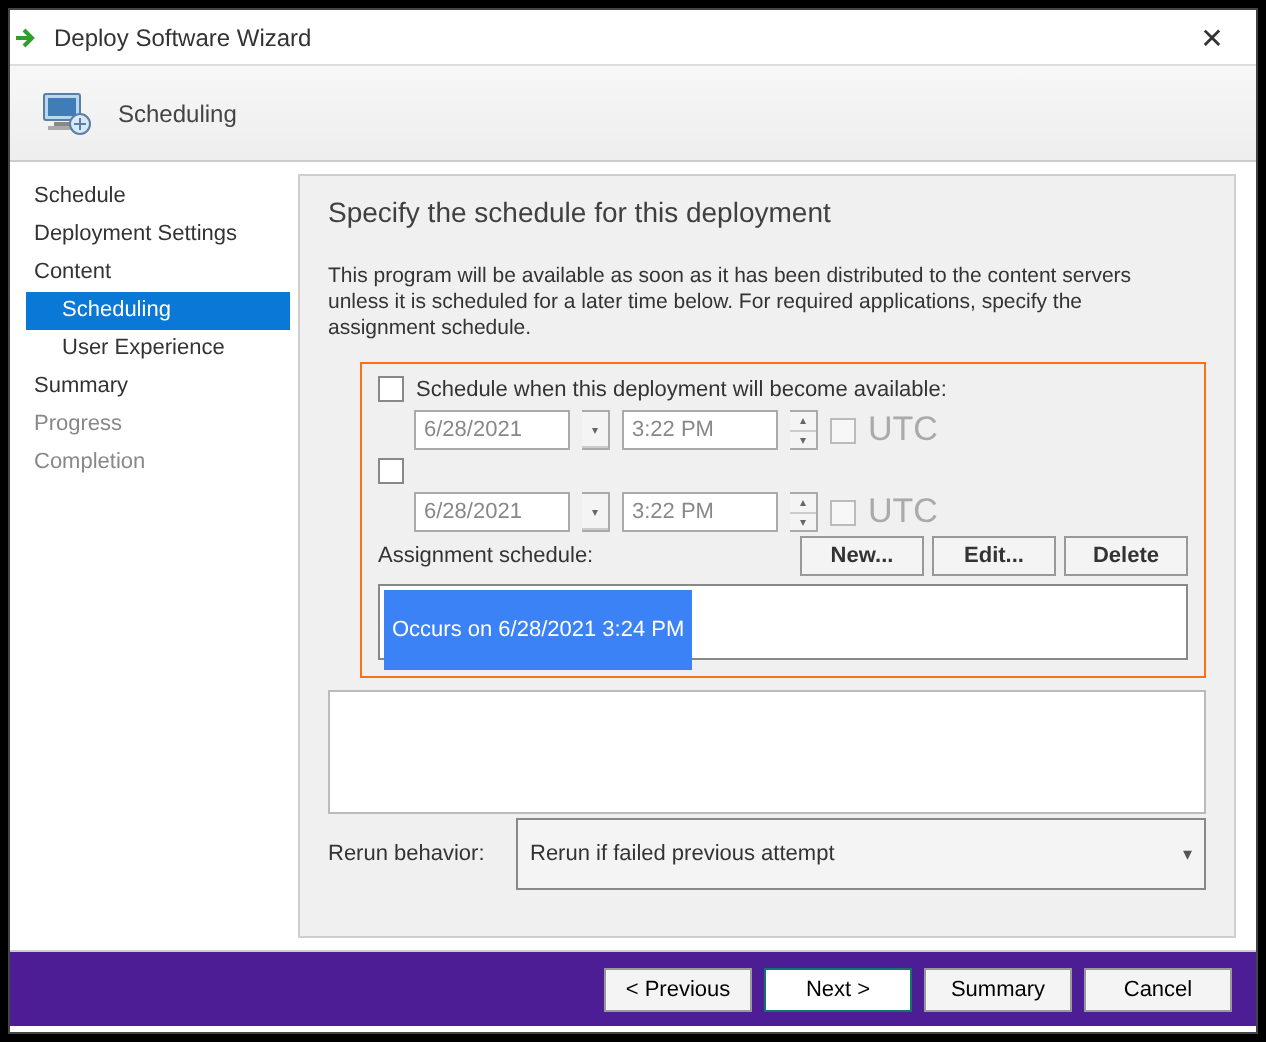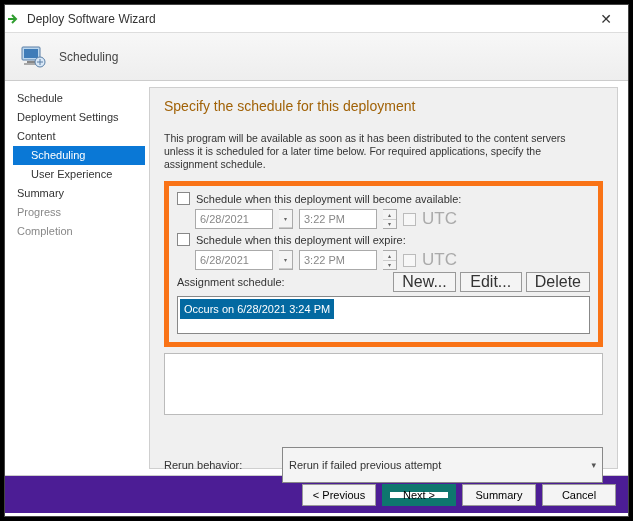--- a/index.html
+++ b/index.html
@@ -75,34 +75,35 @@
   .navitem.dim { color: #888; }
   .content {
     flex: 1;
     margin: 6px 10px 6px 4px;
     border: 1px solid #cfcfcf;
     background: #f0f0f0;
     position: relative;
     padding: 10px 14px;
   }
   .page-title {
-    color: #a16207;
+    color: #404040;
     font-size: 14px;
     margin-bottom: 18px;
   }
   .intro {
     font-size: 10.5px;
     color: #333;
     line-height: 13px;
     margin-bottom: 10px;
     padding-right: 8px;
   }
   .greenbox {
-    border: 5px solid #f97316;
+    border: 1px solid #f97316;
     padding: 6px 8px 8px 8px;
+    margin-left: 16px;
   }
   .row {
     display: flex;
     align-items: center;
     gap: 6px;
     margin-bottom: 4px;
   }
   .cb {
     width: 13px; height: 13px;
     border: 1px solid #888;
@@ -135,48 +136,49 @@
   .asslabel { font-size: 11px; color: #333; margin-top: 6px; }
   .schedbtns {
     display: flex; gap: 4px; justify-content: flex-end;
     margin-top: -16px;
   }
   .btn {
     height: 20px;
     min-width: 62px;
     border: 1px solid #999;
     background: #f4f4f4;
-    font-size: 16px;
+    font-size: 11px;
     color: #333;
     display: inline-flex; align-items: center; justify-content: center;
     padding: 0 8px;
+    font-weight: bold;
   }
   .listbox {
     margin-top: 4px;
     border: 1px solid #888;
     background: #fff;
     height: 38px;
     padding: 2px;
   }
   .listitem {
-    background: #0369a1;
+    background: #3b82f6;
     color: #fff;
     font-size: 11px;
-    padding: 4px 4px;
+    padding: 14px 4px;
     display: inline-block;
   }
   .extra-listbox {
     margin-top: 6px;
     border: 1px solid #bbb;
     background: #fff;
     height: 62px;
   }
   .rerunrow {
-    display: flex; align-items: center; gap: 28px;
-    margin-top: 32px;
+    display: flex; align-items: center; gap: 4px;
+    margin-top: 2px;
   }
   .dropdown {
     flex: 1;
     height: 36px;
     border: 1px solid #888;
     background: #f4f4f4;
     display: flex; align-items: center; justify-content: space-between;
     padding: 0 6px;
     font-size: 11px;
     color: #333;
@@ -193,21 +195,21 @@
     gap: 6px;
   }
   .fbtn {
     height: 22px;
     min-width: 74px;
     border: 1px solid #999;
     background: #f4f4f4;
     font-size: 11px;
     display: inline-flex; align-items: center; justify-content: center;
   }
-  .fbtn.primary { border: 8px solid #0f766e; background: #fff; }
+  .fbtn.primary { border: 1px solid #0f766e; background: #fff; }
 </style>
 </head>
 <body>
 
 <div class="window">
 
   <div class="titlebar">
     <span class="arrow-icon">
       <svg width="14" height="14">
           <path d="M1 7 L8 7 M5 3 L9 7 L5 11" stroke="#2f9e2f" stroke-width="2" fill="none"></path>
@@ -261,21 +263,20 @@
           <span class="spinner">
               <div>▴</div>
               <div>▾</div>
             </span>
           <span class="cb" style="opacity:.5"></span>
           <span class="dimlbl">UTC</span>
         </div>
 
         <div class="row" style="margin-top:4px;">
           <span class="cb"></span>
-          <span class="lbl">Schedule when this deployment will expire:</span>
         </div>
         <div class="row">
           <span class="dateinput">6/28/2021</span>
           <span class="spinner">
               <div>▾</div>
             </span>
           <span class="timeinput">3:22 PM</span>
           <span class="spinner">
               <div>▴</div>
               <div>▾</div>

